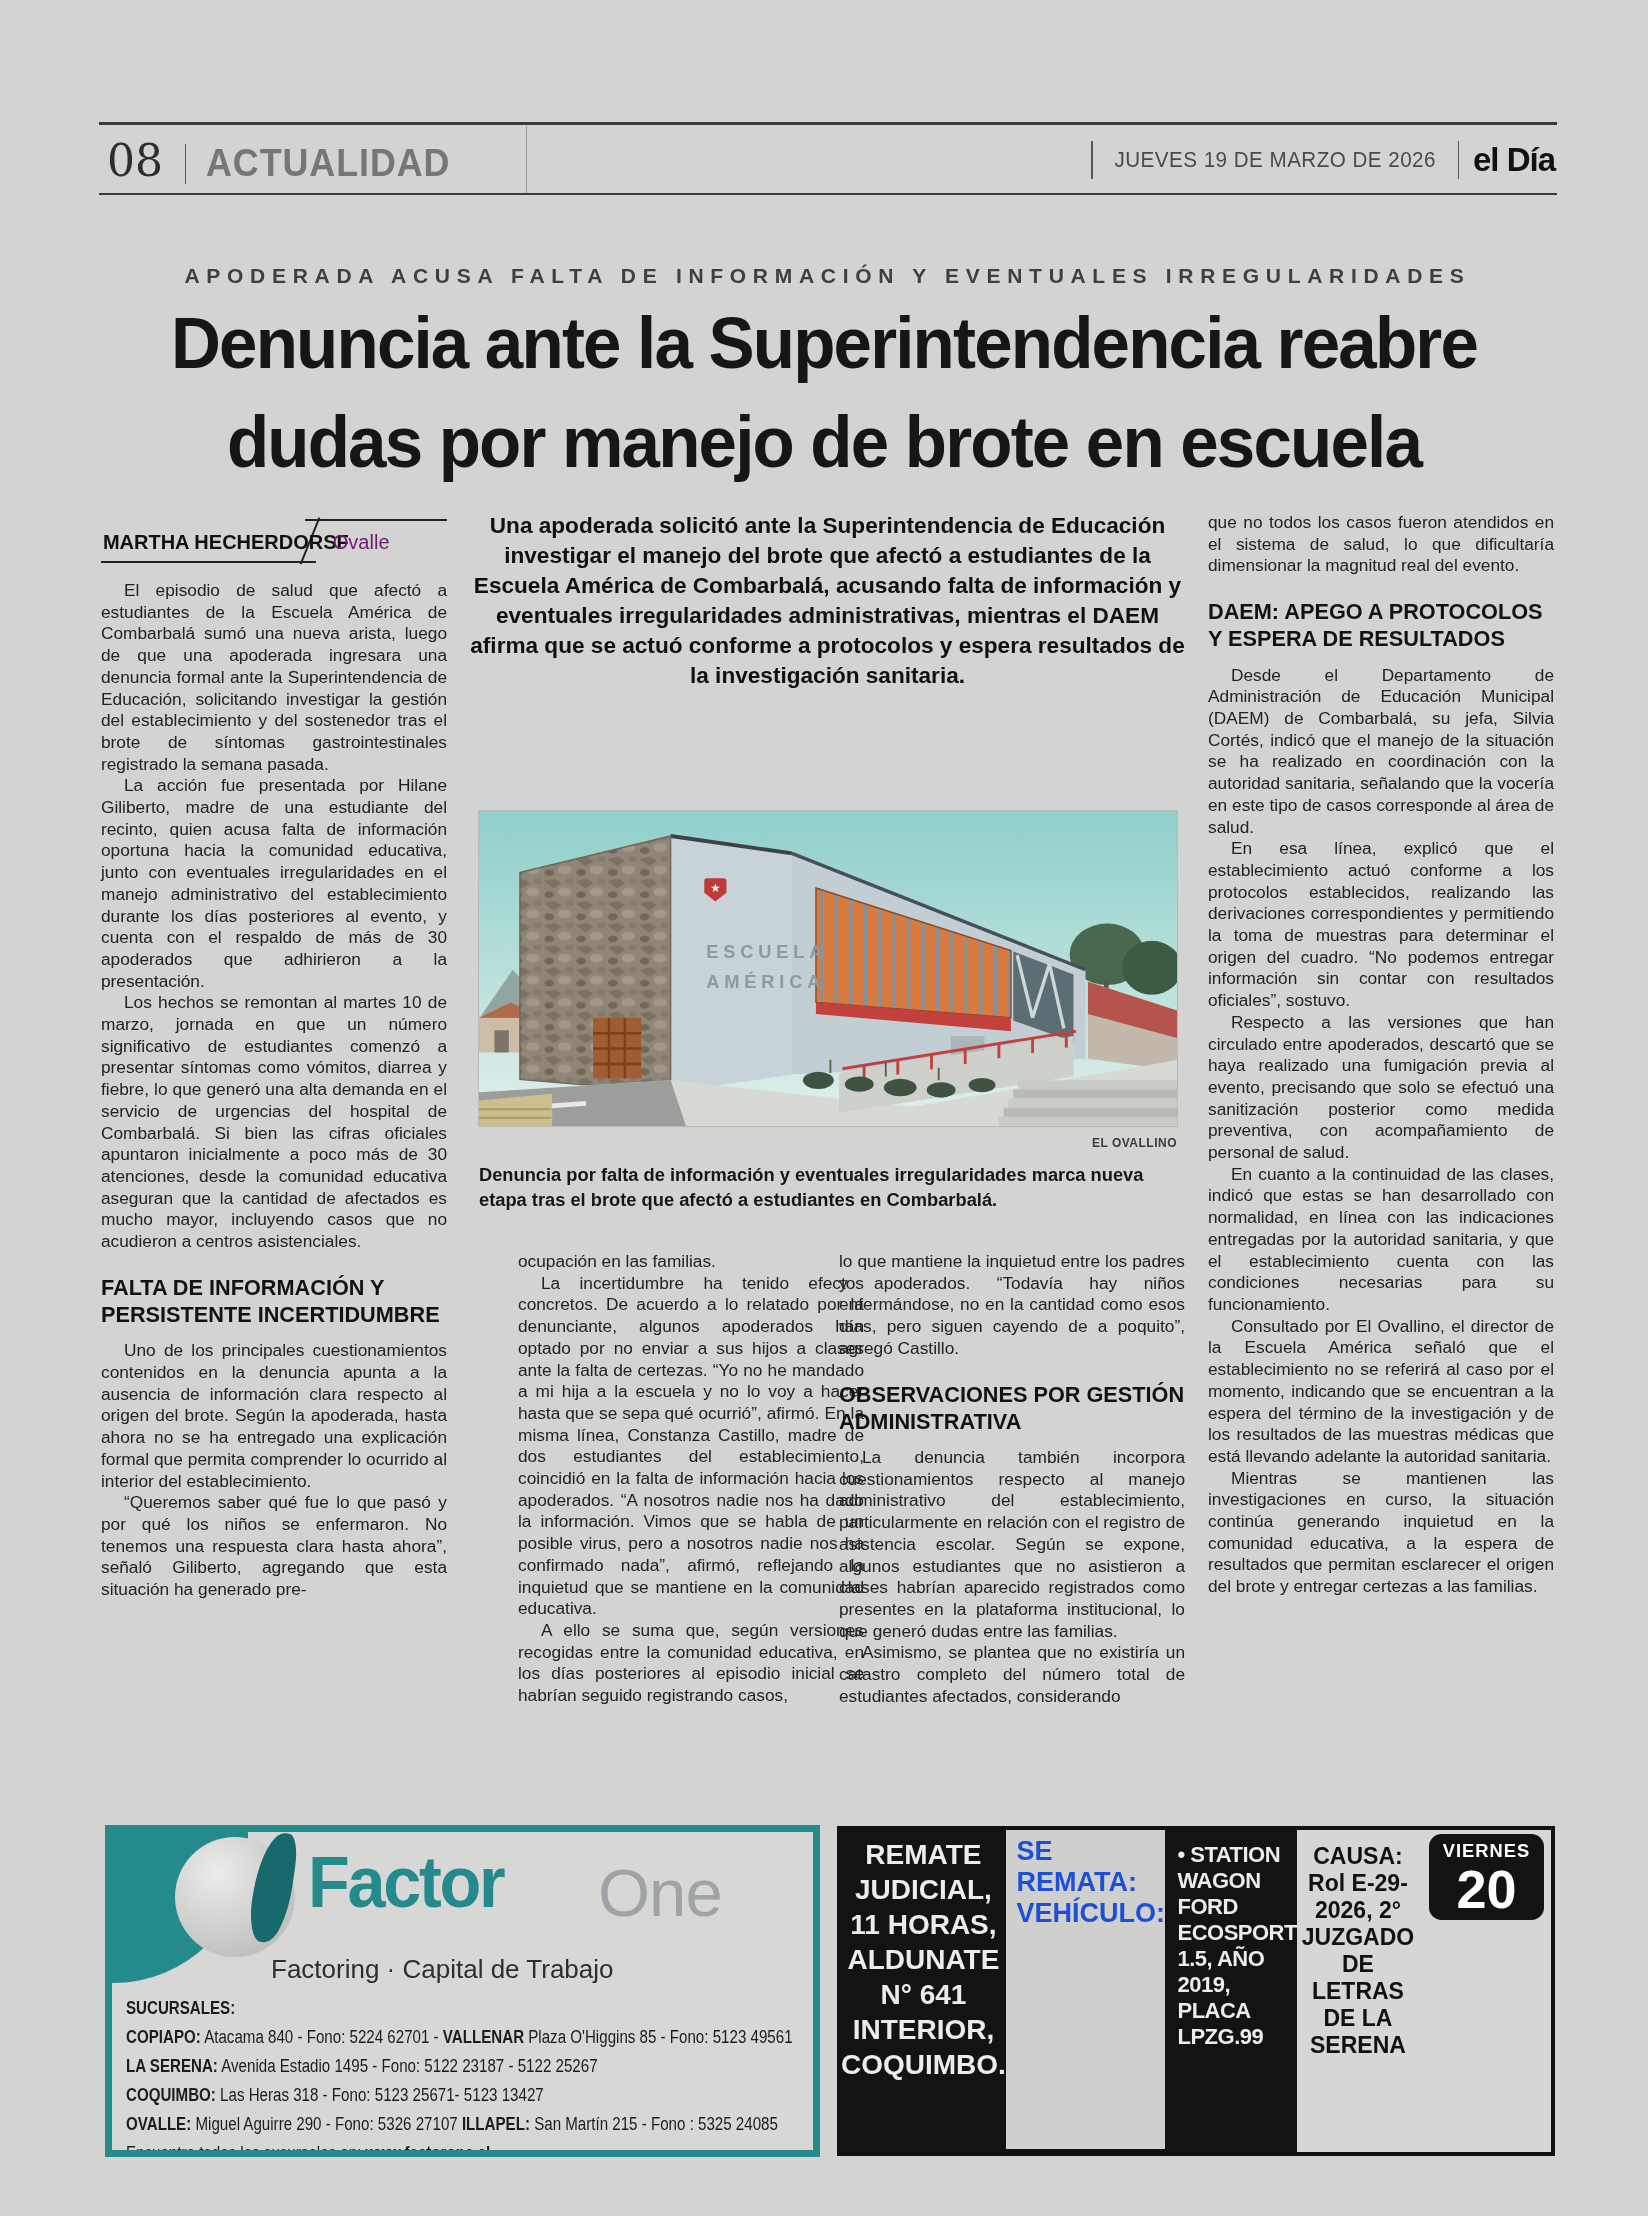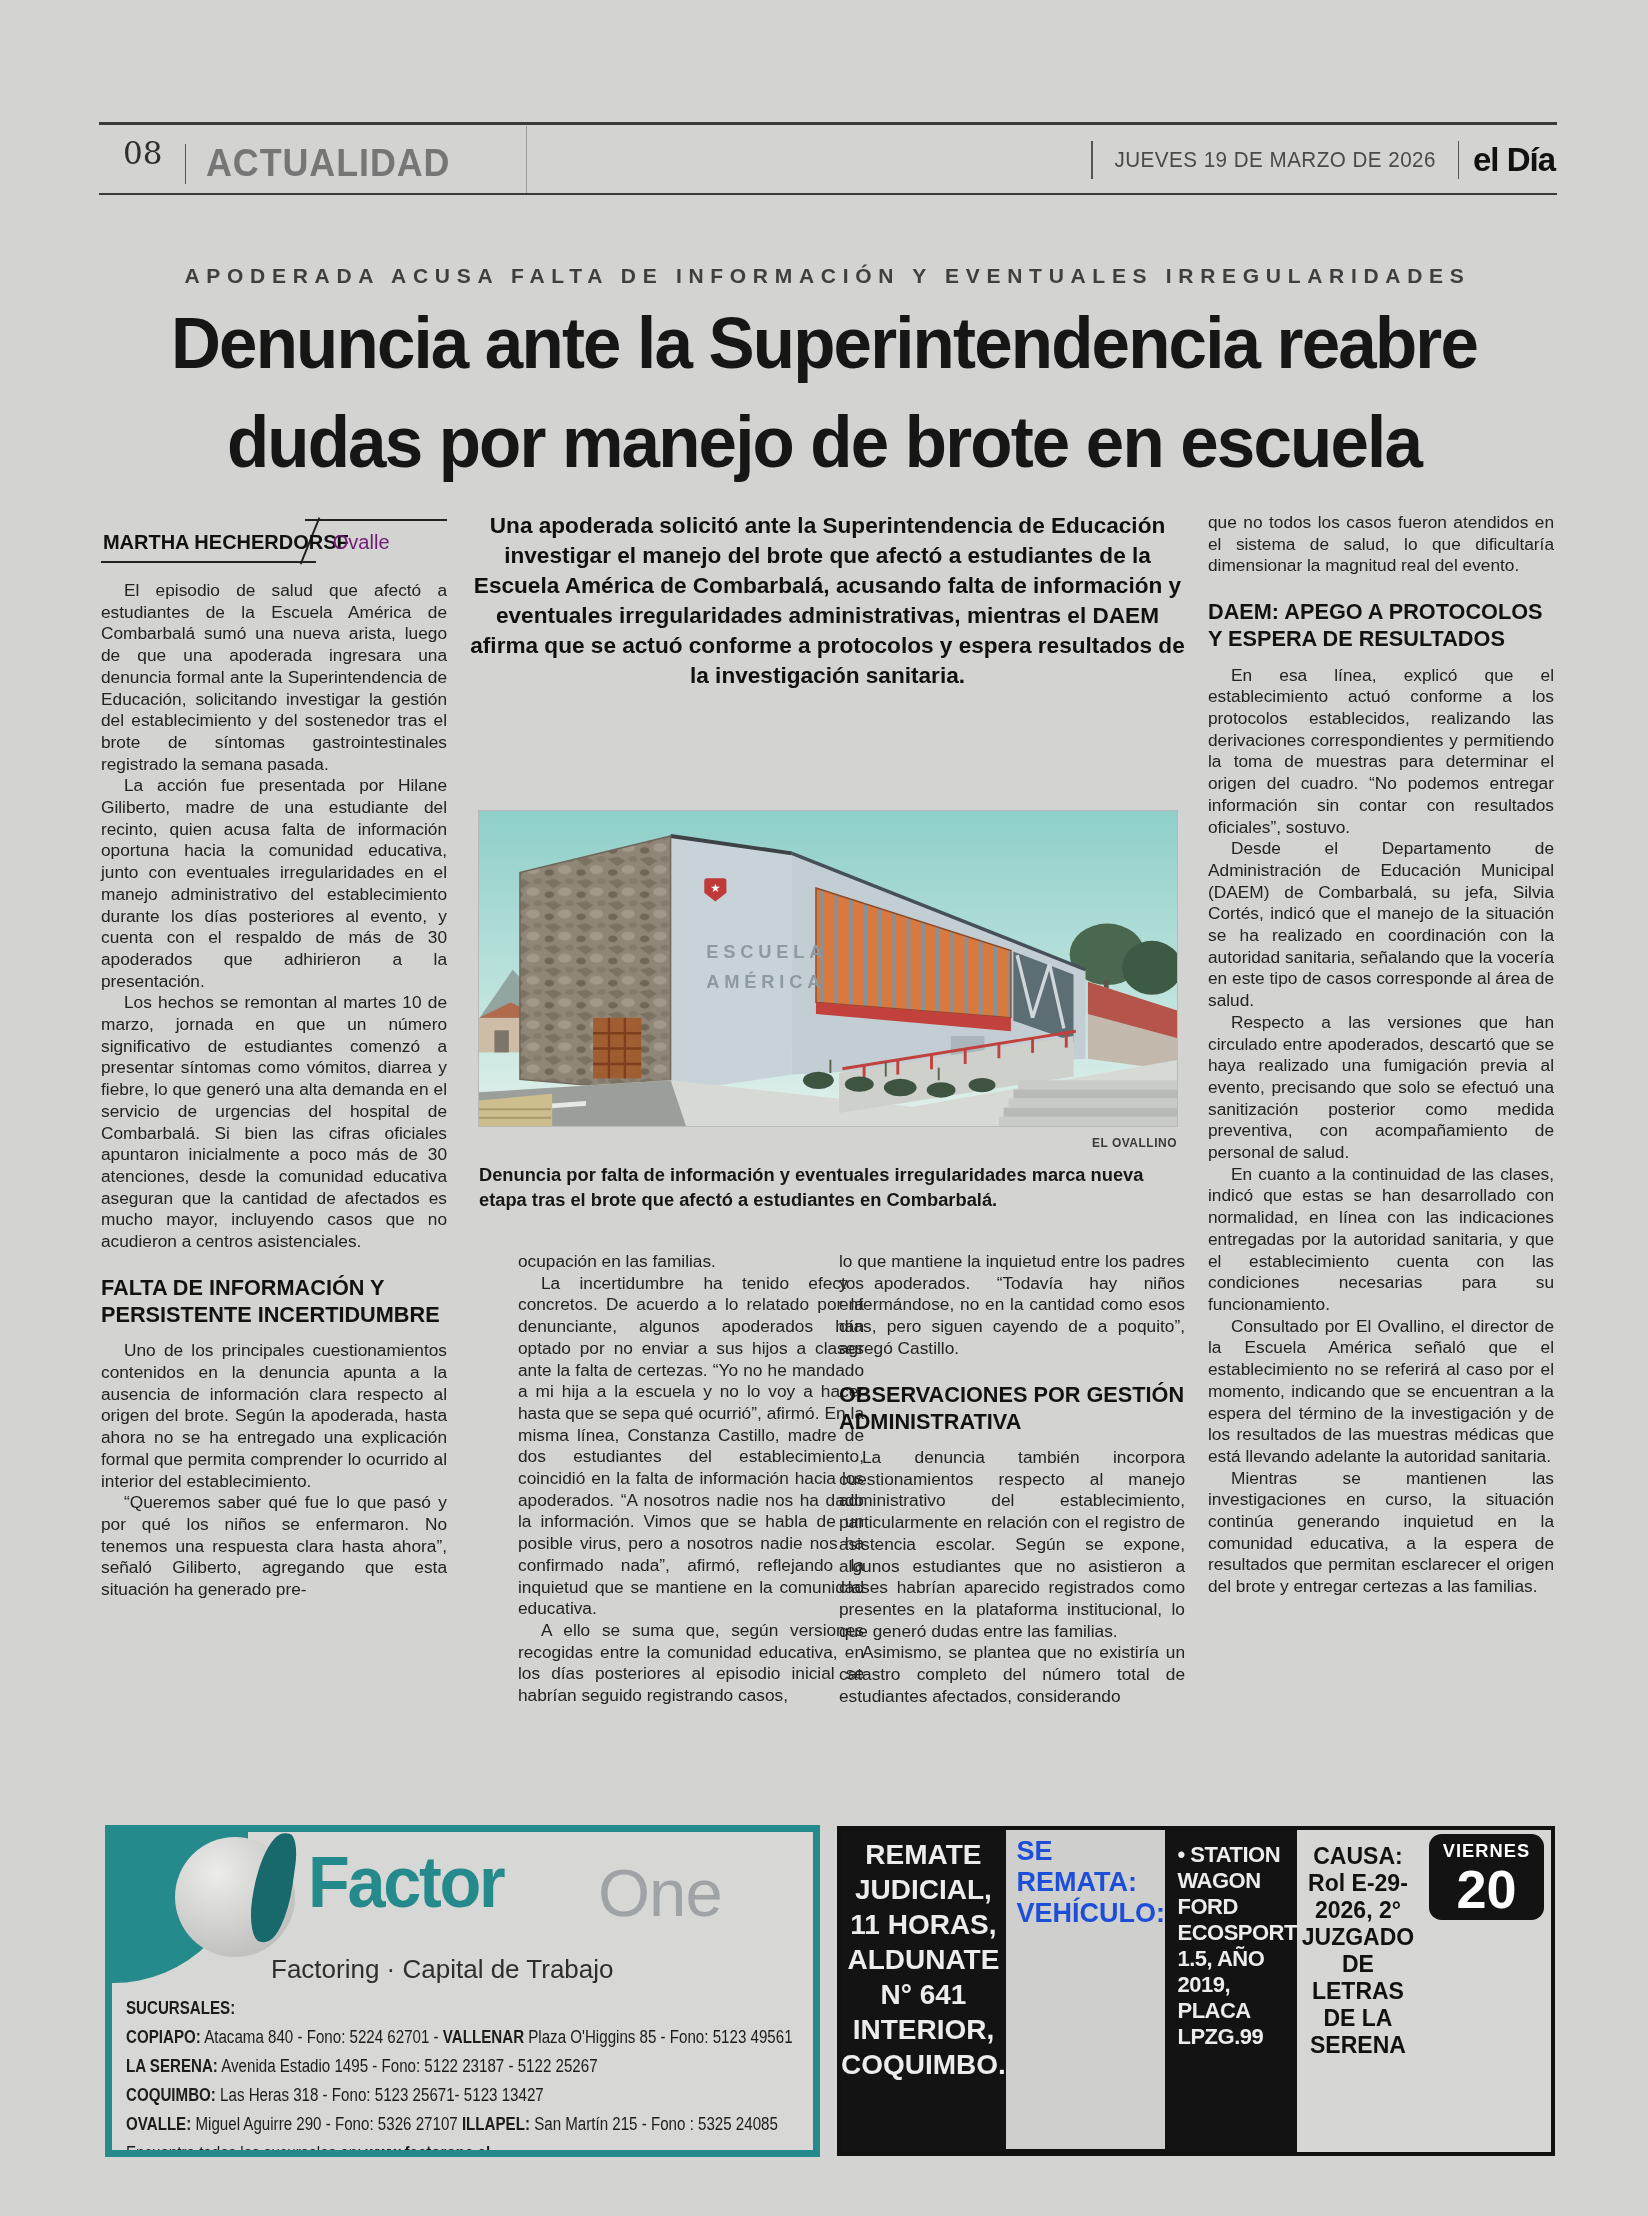--- a/index.html
+++ b/index.html
@@ -2,21 +2,21 @@
 <html style="font-size:7.7px"><head>
 <meta charset="utf-8">
 <style>
   html,body{margin:0;padding:0;background:#c7c7c5;}
   .page{position:relative;width:1648px;height:2216px;background:#d3d3d1;
         font-family:"Liberation Sans",sans-serif;color:#1f1f1f;overflow:hidden;}
 
   
   .rule{position:absolute;background:#3a3a3a;}
   .hdr-pagenum{position:absolute;left:107px;top:135px;font-family:"DejaVu Serif",serif;
-               font-size:31px;color:#2e2e2e;margin-left:16px;}
+               font-size:44px;color:#2e2e2e;}
   .hdr-vbar{position:absolute;width:1.4px;background:#555;}
   .hdr-section{position:absolute;left:206px;top:141px;font-size:39px;font-weight:800;
                color:#767676;transform:scaleX(0.92);transform-origin:left;letter-spacing:1px;}
   .hdr-right{position:absolute;right:93px;top:141px;display:flex;align-items:center;gap:13.5px;}
   .hdr-date{font-size:21.7px;color:#4a4a4a;letter-spacing:0.5px;transform:scaleX(0.95);}
   .hdr-vbar2{width:1.4px;height:38px;background:#555;}
   .hdr-masthead{font-size:33px;font-weight:800;color:#111;letter-spacing:-1px;}
 
   
   .kicker{position:absolute;left:101px;width:1453px;top:264px;text-align:center;
@@ -258,22 +258,22 @@
   <div class="col" id="col3">
     <p class="noindent">lo que mantiene la inquietud entre los padres y apoderados.  “Todavía hay niños enfermándose, no en la cantidad como esos días, pero siguen cayendo de a poquito”, agregó Castillo.</p>
     <h3>OBSERVACIONES POR GESTIÓN ADMINISTRATIVA</h3>
     <p>La denuncia también incorpora cuestionamientos respecto al manejo administrativo del establecimiento, particularmente en relación con el registro de asistencia escolar. Según se expone, algunos estudiantes que no asistieron a clases habrían aparecido registrados como presentes en la plataforma institucional, lo que generó dudas entre las familias.</p>
     <p>Asimismo, se plantea que no existiría un catastro completo del número total de estudiantes afectados, considerando</p>
   </div>
 
   <div class="col" id="col4">
     <p class="noindent">que no todos los casos fueron atendidos en el sistema de salud, lo que dificultaría dimensionar la magnitud real del evento.</p>
     <h3>DAEM: APEGO A PROTOCOLOS Y ESPERA DE RESULTADOS</h3>
+    <p>Desde el Departamento de Administración de Educación Municipal (DAEM) de Combarbalá, su jefa, Silvia Cortés, indicó que el manejo de la situación se ha realizado en coordinación con la autoridad sanitaria, señalando que la vocería en este tipo de casos corresponde al área de salud.</p>
     <p>En esa línea, explicó que el establecimiento actuó conforme a los protocolos establecidos, realizando las derivaciones correspondientes y permitiendo la toma de muestras para determinar el origen del cuadro. “No podemos entregar información sin contar con resultados oficiales”, sostuvo.</p>
-    <p>Desde el Departamento de Administración de Educación Municipal (DAEM) de Combarbalá, su jefa, Silvia Cortés, indicó que el manejo de la situación se ha realizado en coordinación con la autoridad sanitaria, señalando que la vocería en este tipo de casos corresponde al área de salud.</p>
     <p>Respecto a las versiones que han circulado entre apoderados, descartó que se haya realizado una fumigación previa al evento, precisando que solo se efectuó una sanitización posterior como medida preventiva, con acompañamiento de personal de salud.</p>
     <p>En cuanto a la continuidad de las clases, indicó que estas se han desarrollado con normalidad, en línea con las indicaciones entregadas por la autoridad sanitaria, y que el establecimiento cuenta con las condiciones necesarias para su funcionamiento.</p>
     <p>Consultado por El Ovallino, el director de la Escuela América señaló que el establecimiento no se referirá al caso por el momento, indicando que se encuentran a la espera del término de la investigación y de los resultados de las muestras médicas que está llevando adelante la autoridad sanitaria.</p>
     <p>Mientras se mantienen las investigaciones en curso, la situación continúa generando inquietud en la comunidad educativa, a la espera de resultados que permitan esclarecer el origen del brote y entregar certezas a las familias.</p>
   </div>
 
   <div class="ad-factor">
     <div class="fo-logo">
       <div class="fo-swoosh"></div>
       <div class="fo-globe"></div>

